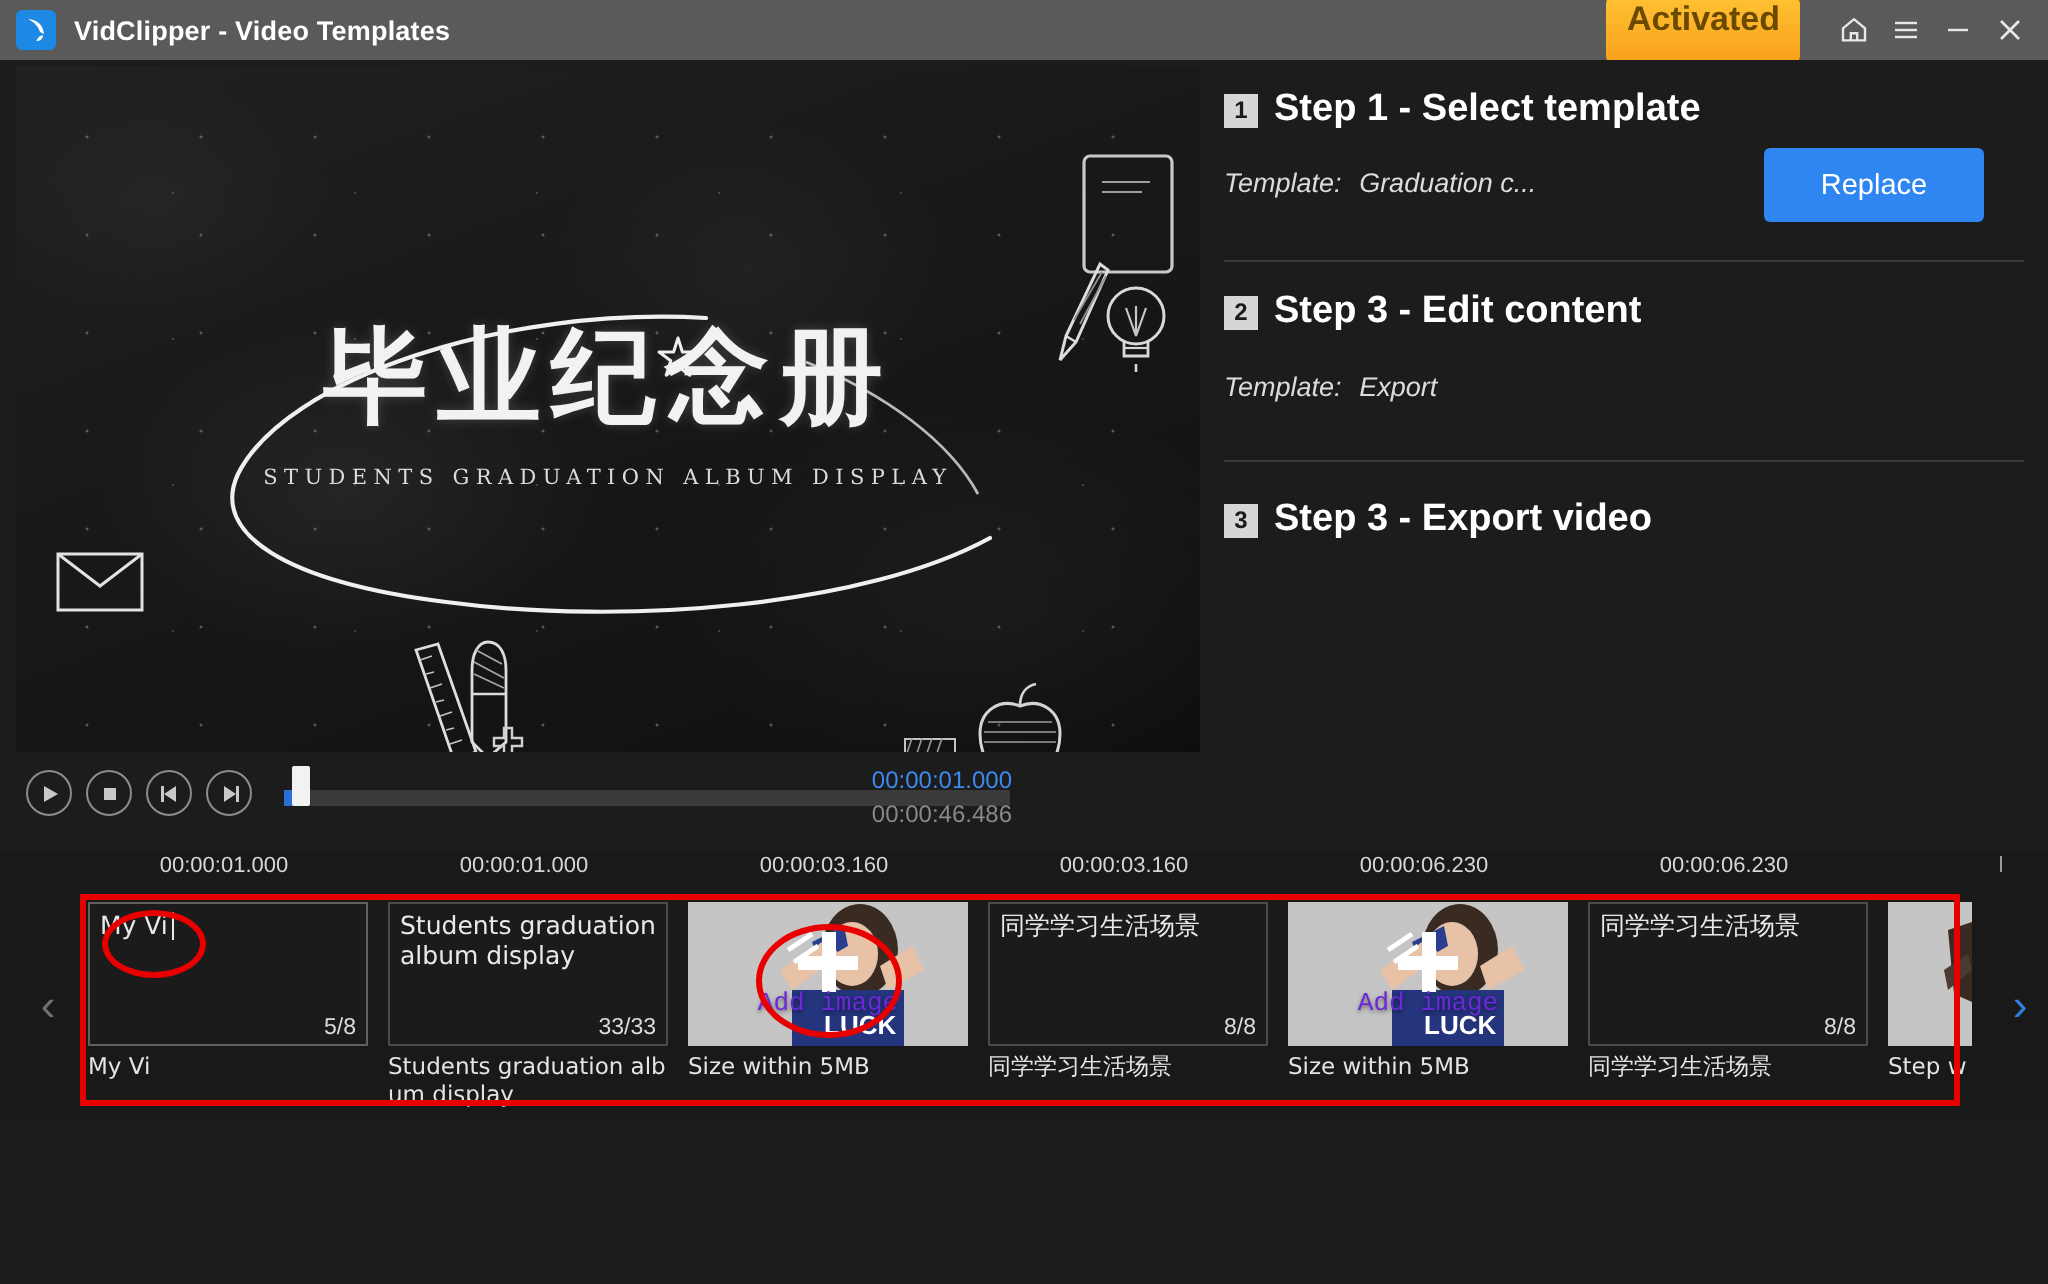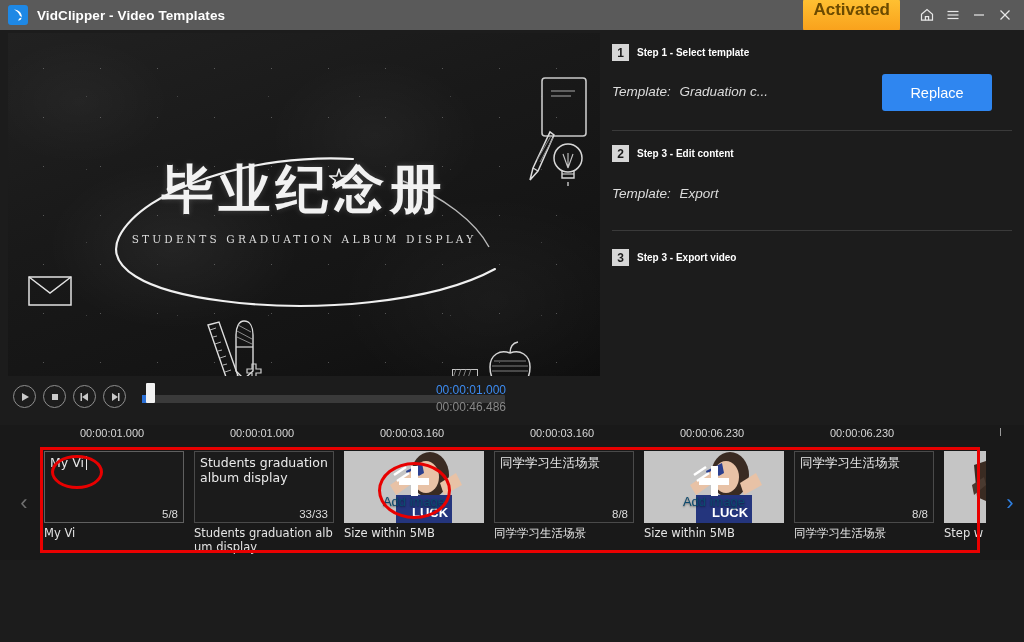--- a/index.html
+++ b/index.html
@@ -150,21 +150,21 @@
     position: absolute; left: 50%; top: 30px; transform: translate(-50%,-50%);
     color: #fff; font-size: 0; line-height: 0;
   }
   .plus::before, .plus::after {
     content:""; position:absolute; background:#fff;
   }
   .plus::before { width: 30px; height: 7px; left: -15px; top: -3.5px; }
   .plus::after  { width: 7px; height: 30px; left: -3.5px; top: -15px; }
   .add-label {
     position: absolute; left: 0; right: 0; top: 43px; text-align: center;
-    color: #0c4a6e; font-size: 13px; font-family: Liberation Sans, sans-serif;
+    color: #6d28d9; font-size: 13px; font-family: Liberation Mono, monospace;
     text-shadow: 0 1px 2px rgba(0,0,0,.5);
   }
   .card .edit-box { border-color: #606060; }
   .caret {
     position: absolute; width: 1px; height: 14px; background: #e9e9e9;
     left: 41px; top: 4px;
   }
 
   
   .anno-rect {
@@ -183,21 +183,21 @@
   .outbar { position: absolute; left: 0; top: 585px; width: 1024px; height: 57px; }
 
   
   .rpanel { position: absolute; left: 600px; top: 30px; width: 424px; height: 395px; background: #1c1c1c; }
   .step-row { position: absolute; left: 12px; display: flex; align-items: center; }
   .step-num {
     width: 17px; height: 17px; background: #d6d6d6; color: #1a1a1a;
     font-size: 12px; font-weight: bold; display: flex; align-items: center; justify-content: center;
     margin-right: 8px; flex: none;
   }
-  .step-title { color: #ffffff; font-size: 10px; font-weight: bold; }
+  .step-title { color: #ffffff; font-size: 19px; font-weight: bold; }
   .step-sub { position: absolute; left: 12px; color: #dcdcdc; font-size: 13.5px; font-style: italic; }
   .divider { position: absolute; left: 12px; width: 400px; height: 1px; background: #3a3a3a; }
   .replace-btn {
     position: absolute; left: 282px; top: 44px; width: 110px; height: 37px;
     background: #2f86f0; color: #fff; font-size: 14.5px; border-radius: 3px;
     display: flex; align-items: center; justify-content: center; text-align: center;
   }
 </style>
 </head>
 <body>

